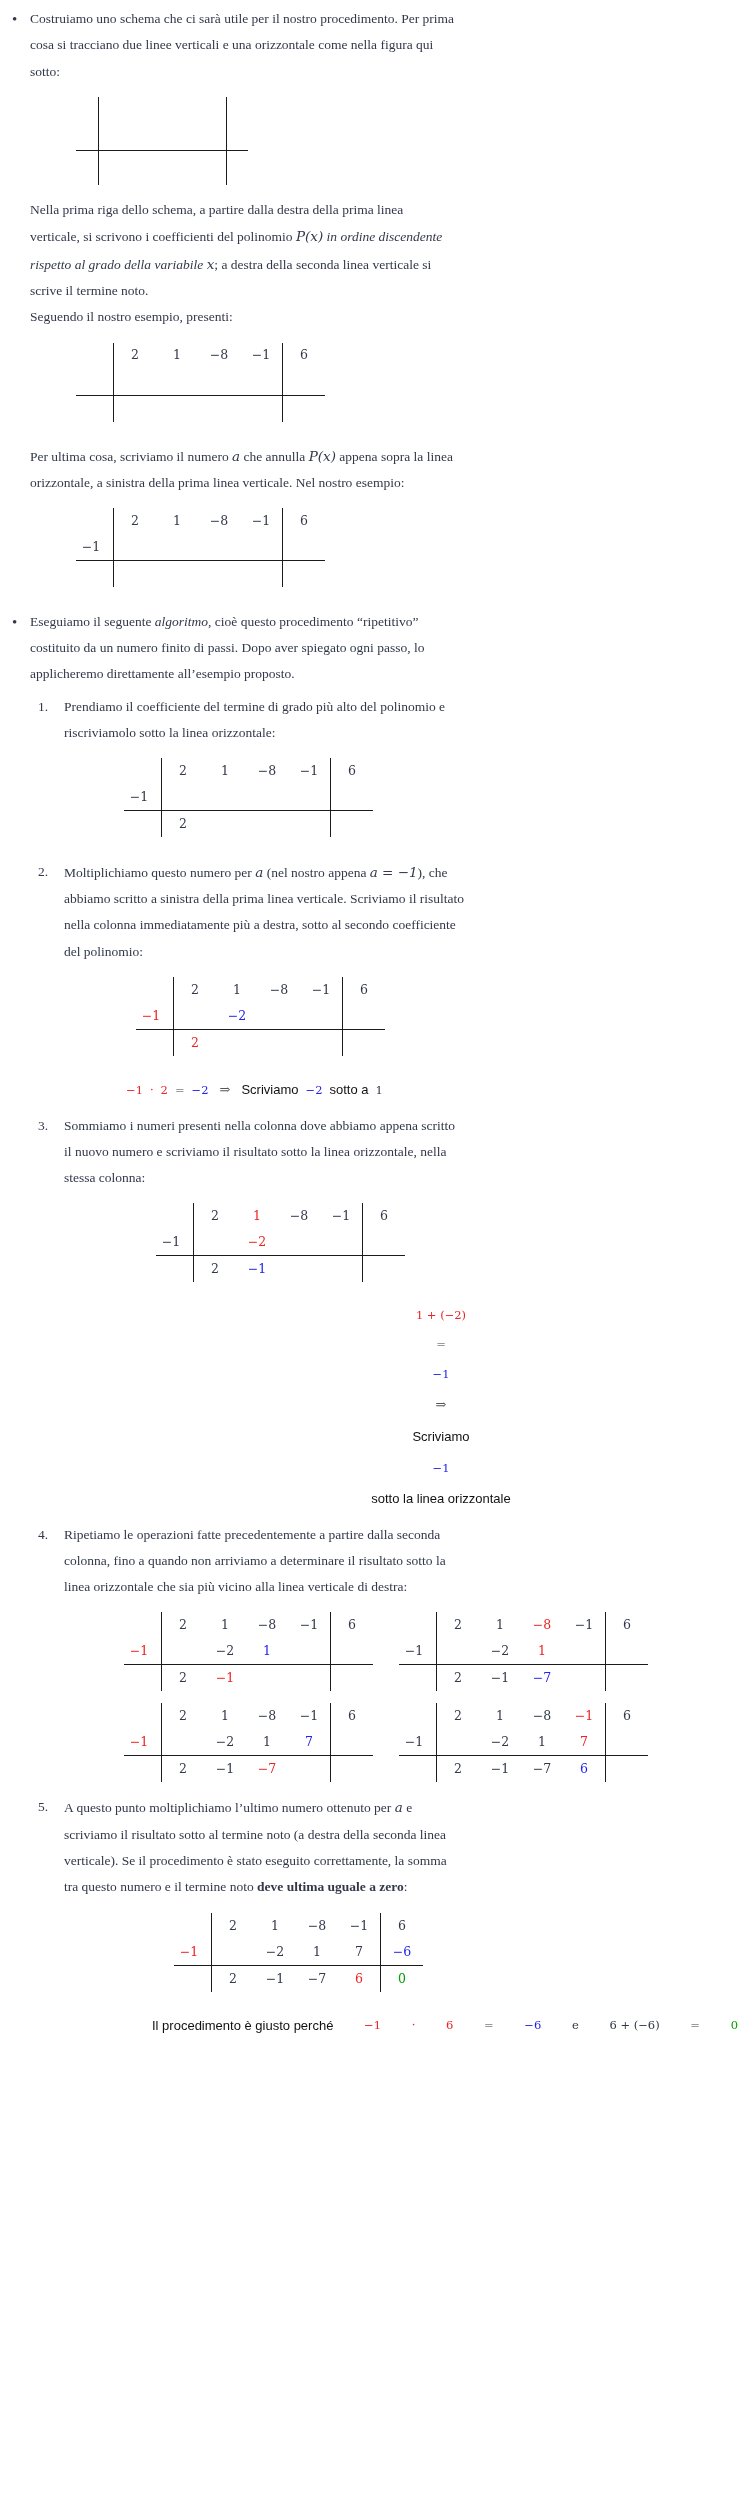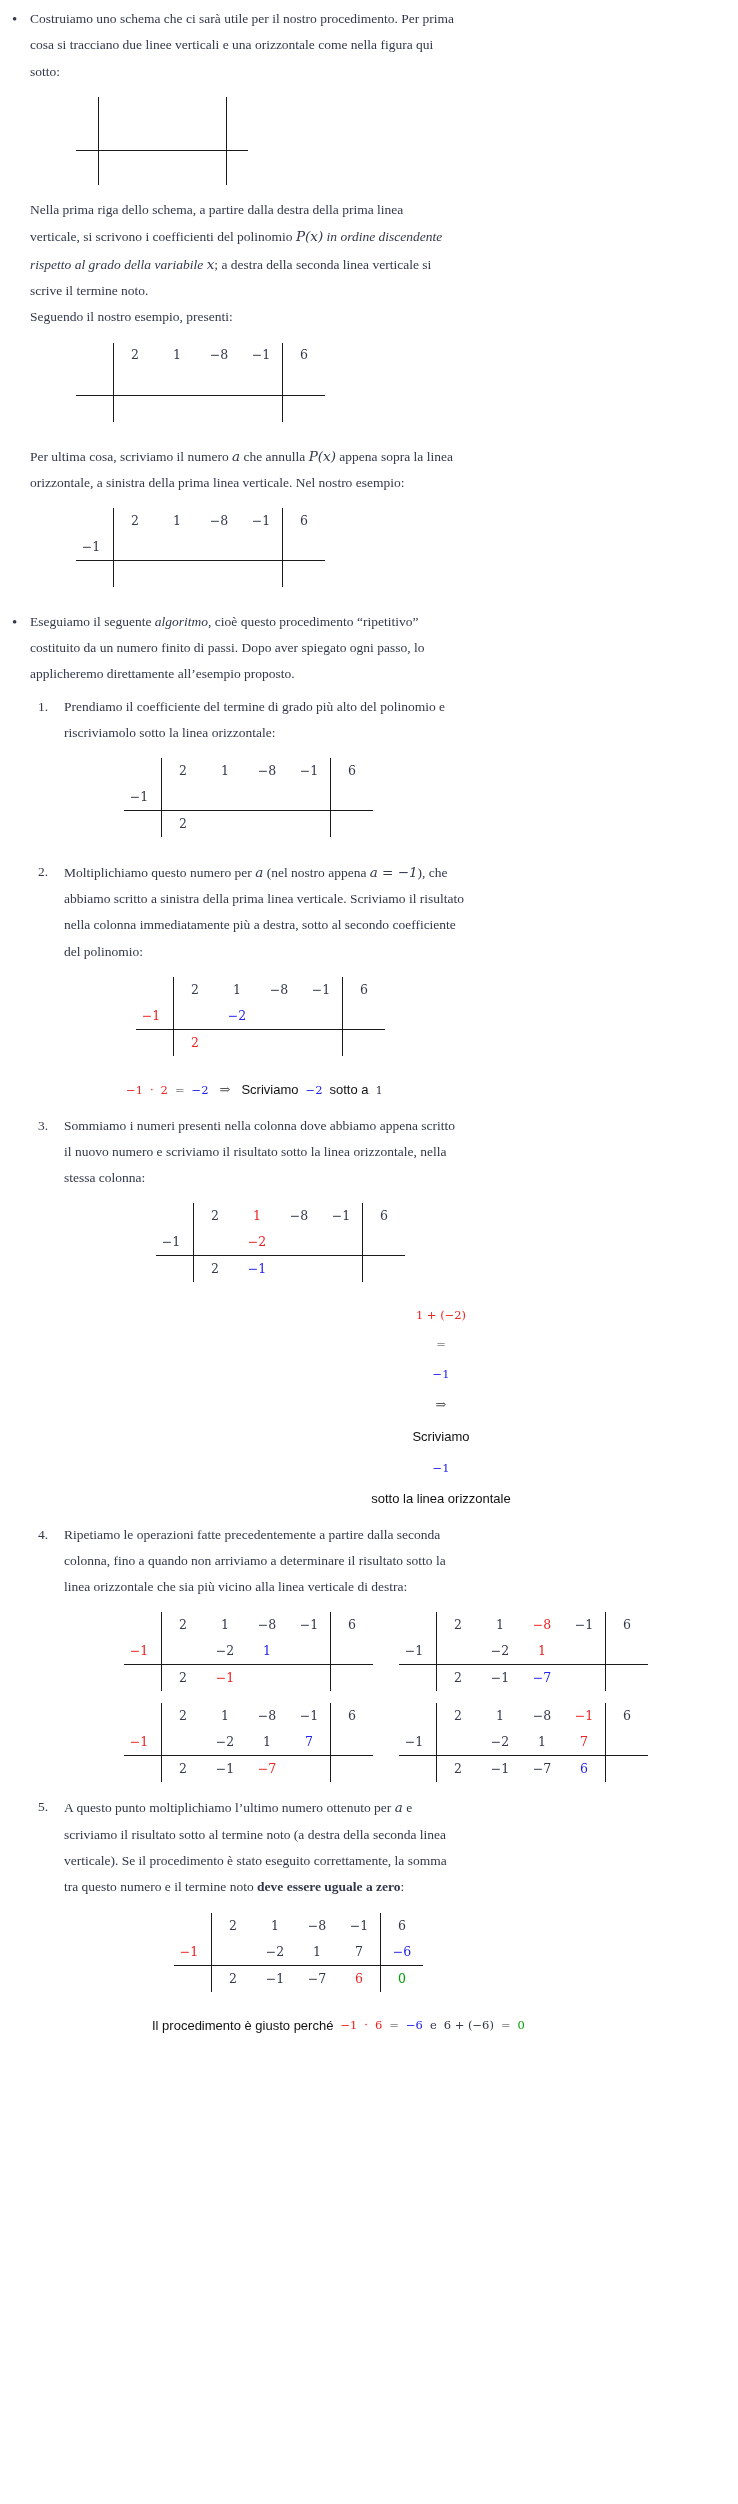--- a/index.html
+++ b/index.html
@@ -78,21 +78,21 @@
     margin:10px 0 6px 0;
     white-space:nowrap;
   }
   .caption .txt{
     font-family:"Liberation Sans","DejaVu Sans",sans-serif;
     font-size:13px;color:#111;
   }
   .caption .op{color:#9a9a9a;}
   .caption .arr{color:#555;font-size:13px;padding:0 4px;}
   .cap-indent-1{margin-left:62px;}
-  .cap-indent-2{margin-left:88px;}
+  .cap-indent-2{margin-left:88px;justify-content:space-between;}
   .cap-indent-3{margin-left:80px;flex-direction:column;}
 </style>
 </head>
 <body>
 
 <div class="page">
 
   <ul class="outer">
 
     <li>
@@ -457,21 +457,21 @@
                   </tr>
                 </tbody>
                   </table>
               </div>
             </div>
           </div>
         </li>
 
         <li>
           <p class="para">
-            <span>A questo punto moltiplichiamo l’ultimo numero ottenuto per </span><span class="mathvar">a</span><span> e scriviamo il risultato sotto al termine noto (a destra della seconda linea verticale). Se il procedimento è stato eseguito correttamente, la somma tra questo numero e il termine noto </span><span class="bold">deve essere uguale a zero</span><span>:</span>
+            <span>A questo punto moltiplichiamo l’ultimo numero ottenuto per </span><span class="mathvar">a</span><span> e scriviamo il risultato sotto al termine noto (a destra della seconda linea verticale). Se il procedimento è stato eseguito correttamente, la somma tra questo numero e il termine noto </span><span class="bold">deve ultima uguale a zero</span><span>:</span>
           </p>
           <div class="fig fig-indent-5">
             <div class="schema">
               <table>
                 <tbody>
                     <tr>
                   <td class="c-a"></td>
                   <td class="vbar cell">2</td>
                   <td class="cell">1</td>
                   <td class="cell">−8</td>

